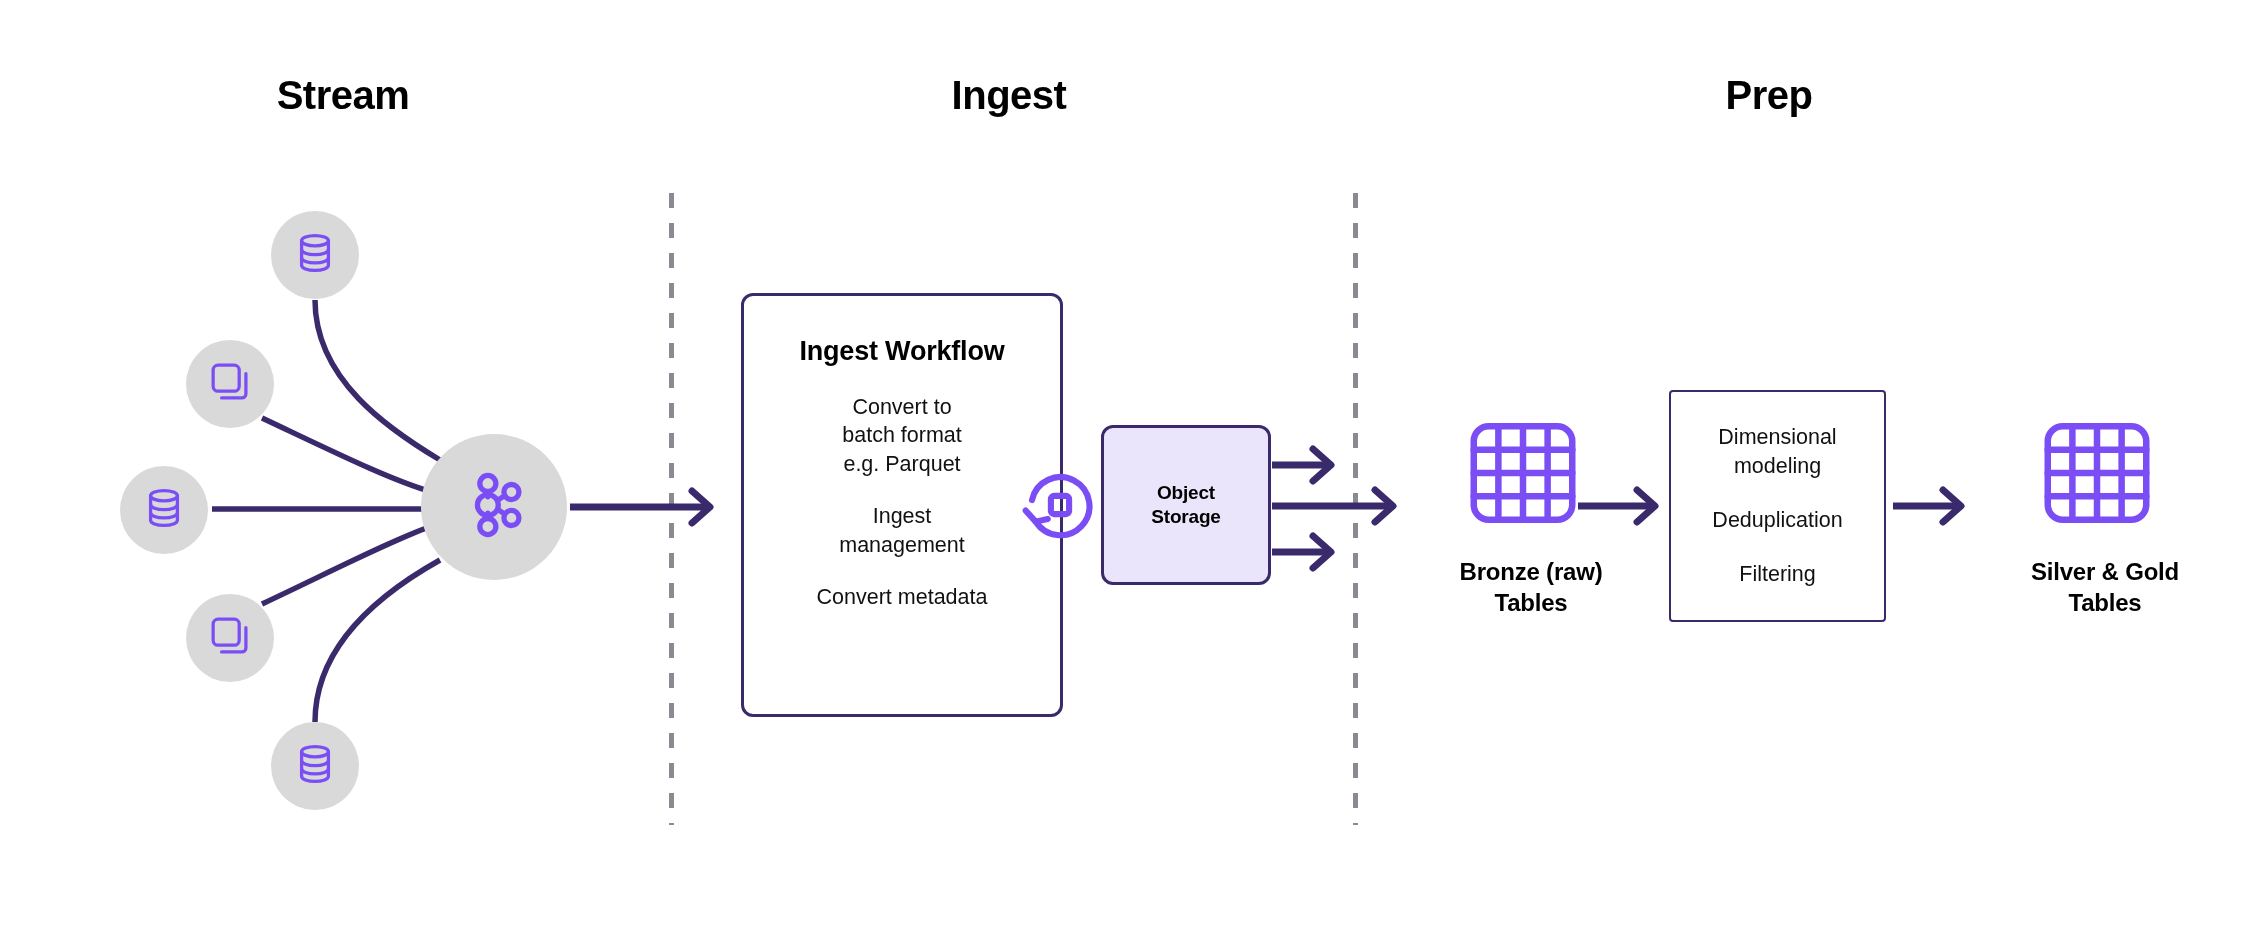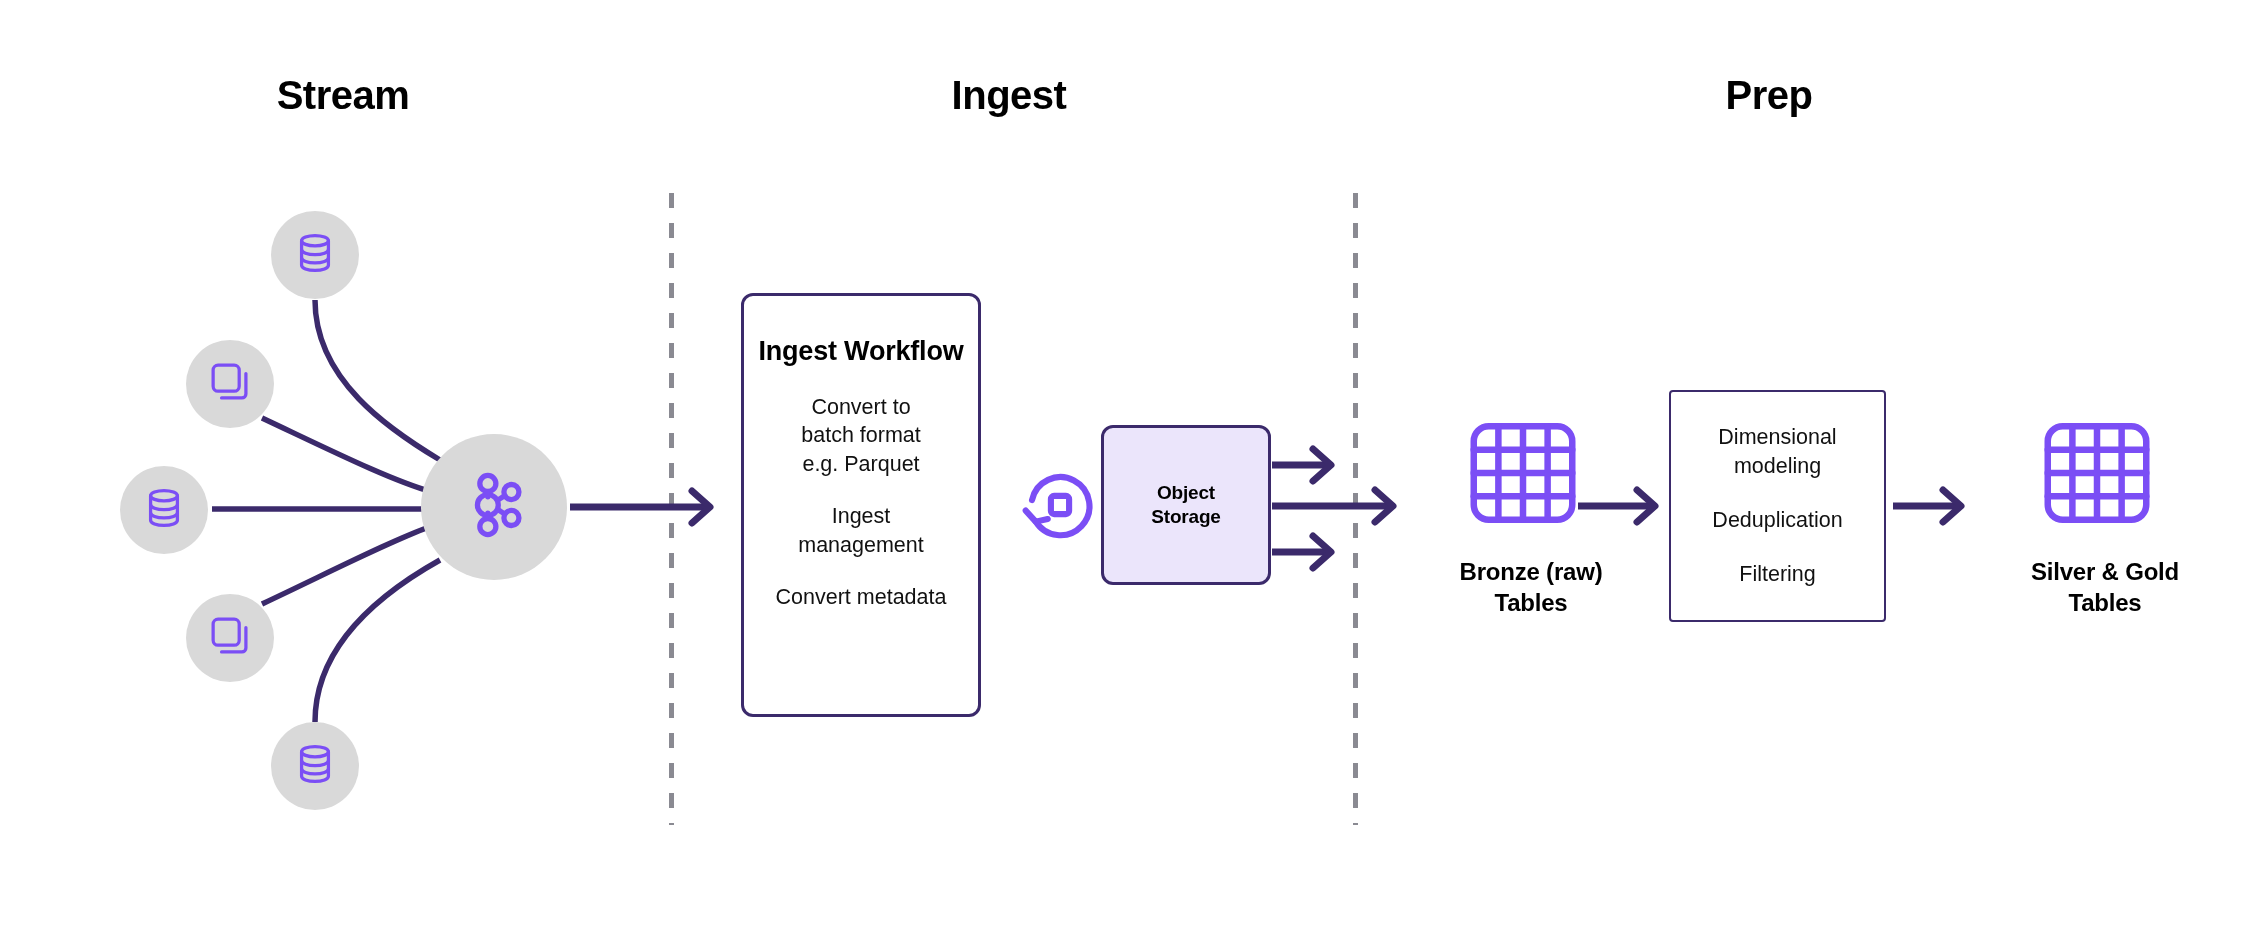--- a/index.html
+++ b/index.html
@@ -86,21 +86,21 @@
     width: 2264px;
     height: 940px;
     pointer-events: none;
   }
 
   
   #ingest-card {
     position: absolute;
     left: 741px;
     top: 293px;
-    width: 240px;
+    width: 322px;
     height: 424px;
     border: 3px solid #3b2a6b;
     border-radius: 12px;
     background: #ffffff;
     box-sizing: border-box;
     display: flex;
     flex-direction: column;
     align-items: center;
   }
   #ingest-card .card-title {

